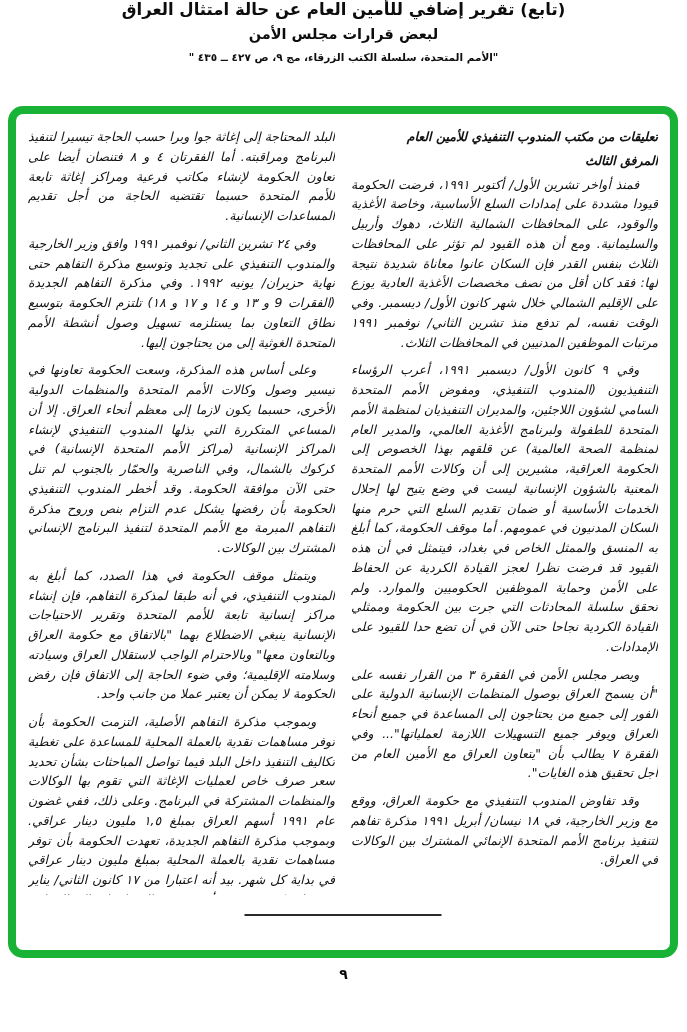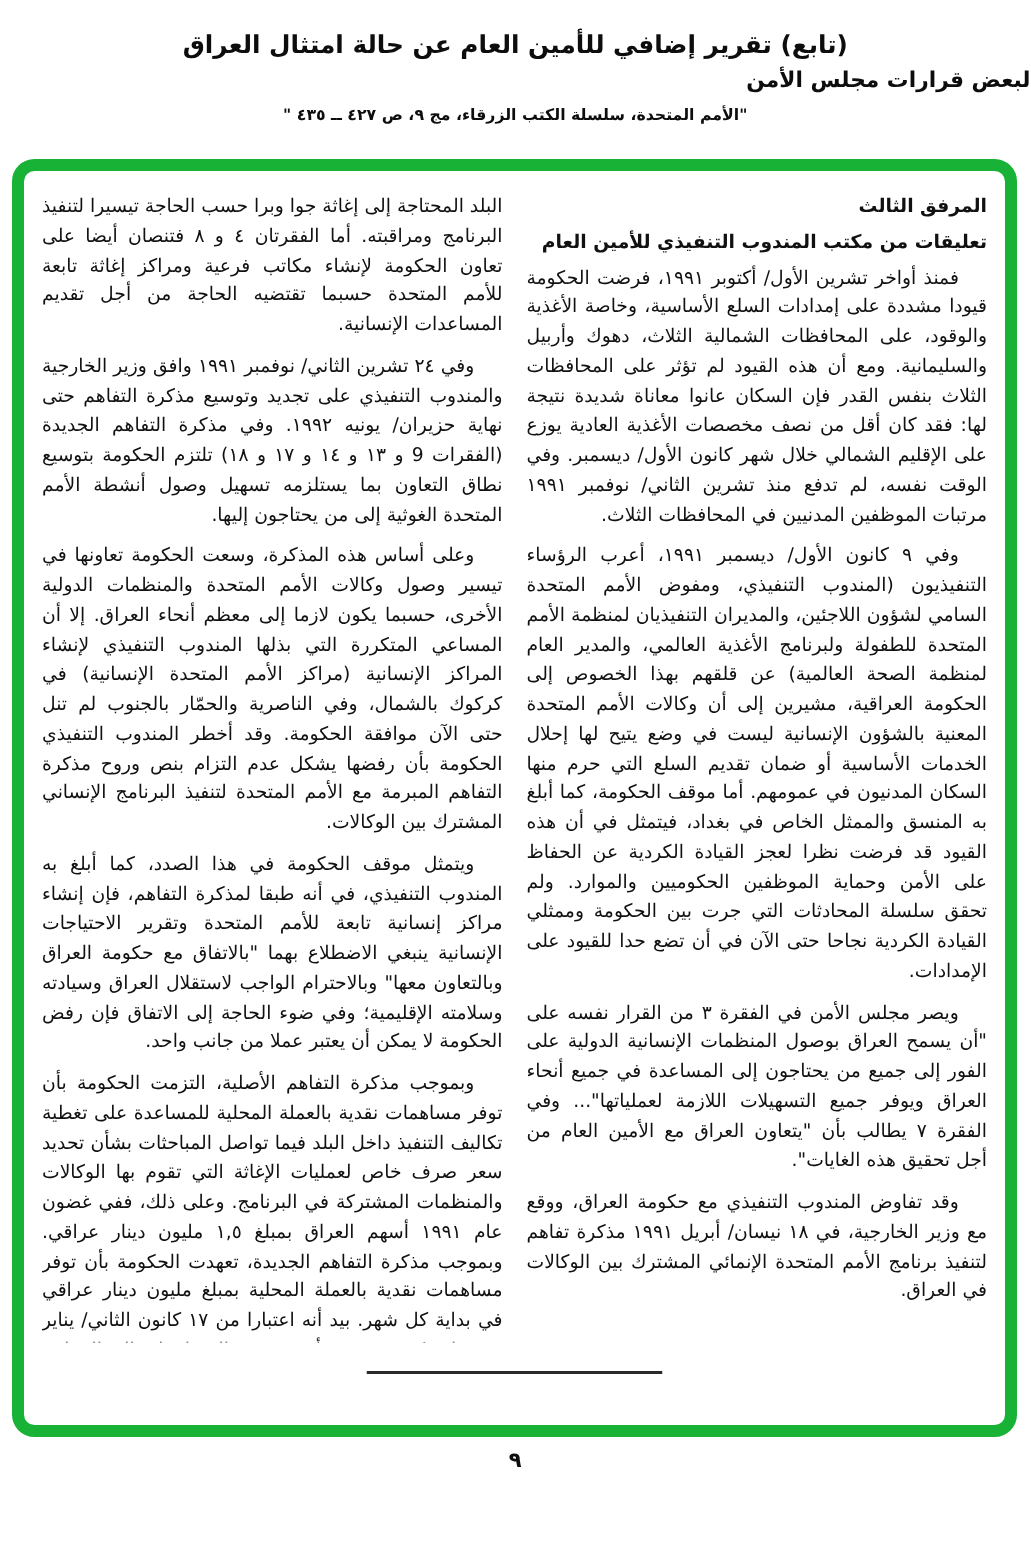--- a/index.html
+++ b/index.html
@@ -12,33 +12,31 @@
     position: relative;
     width: 687px;
     height: 1032px;
     background: #ffffff;
     overflow: hidden;
   }
   
   .doc-header {
     direction: rtl;
     text-align: center;
-    padding-top: 20px;
     color: #0d0d0d;
   }
   .doc-header .h1 {
     font-size: 16.5px;
     font-weight: bold;
     letter-spacing: 0.2px;
   }
   .doc-header .h2 {
     font-size: 14.5px;
     font-weight: bold;
     margin-top: 7px;
-    text-align: right;
   }
   .doc-header .h3 {
     font-size: 10.5px;
     font-weight: bold;
     margin-top: 9px;
   }
   
   .green-box {
     position: absolute;
     left: 8px;
@@ -60,20 +58,21 @@
     height: 768px;
     overflow: hidden;
   }
   .col {
     flex: 1 1 0;
     text-align: justify;
     font-size: 12.5px;
     line-height: 1.58;
     color: #111111;
     overflow: hidden;
+    font-style: italic;
   }
   .col p { margin: 0 0 8px 0; }
   .col p.heading {
     font-weight: bold;
     margin-bottom: 4px;
   }
   .col p.indent { text-indent: 1.5em; }
   
   .end-rule {
     position: absolute;
@@ -105,22 +104,22 @@
 
   <header class="doc-header" dir="rtl">
     <div class="h1">(تابع) تقرير إضافي للأمين العام عن حالة امتثال العراق</div>
     <div class="h2">لبعض قرارات مجلس الأمن</div>
     <div class="h3">"الأمم المتحدة، سلسلة الكتب الزرقاء، مج ٩، ص ٤٢٧ ــ ٤٣٥ "</div>
   </header>
 
   <div class="green-box" style="border-color: rgb(24, 178, 54);">
     <div class="cols">
       <section class="col">
+          <p class="heading">تعليقات من مكتب المندوب التنفيذي للأمين العام</p>
           <p class="heading">المرفق الثالث</p>
-          <p class="heading">تعليقات من مكتب المندوب التنفيذي للأمين العام</p>
           <p class="body indent">فمنذ أواخر تشرين الأول/ أكتوبر ١٩٩١، فرضت الحكومة قيودا مشددة على إمدادات السلع الأساسية، وخاصة الأغذية والوقود، على المحافظات الشمالية الثلاث، دهوك وأربيل والسليمانية. ومع أن هذه القيود لم تؤثر على المحافظات الثلاث بنفس القدر فإن السكان عانوا معاناة شديدة نتيجة لها: فقد كان أقل من نصف مخصصات الأغذية العادية يوزع على الإقليم الشمالي خلال شهر كانون الأول/ ديسمبر. وفي الوقت نفسه، لم تدفع منذ تشرين الثاني/ نوفمبر ١٩٩١ مرتبات الموظفين المدنيين في المحافظات الثلاث.</p>
           <p class="body indent">وفي ٩ كانون الأول/ ديسمبر ١٩٩١، أعرب الرؤساء التنفيذيون (المندوب التنفيذي، ومفوض الأمم المتحدة السامي لشؤون اللاجئين، والمديران التنفيذيان لمنظمة الأمم المتحدة للطفولة ولبرنامج الأغذية العالمي، والمدير العام لمنظمة الصحة العالمية) عن قلقهم بهذا الخصوص إلى الحكومة العراقية، مشيرين إلى أن وكالات الأمم المتحدة المعنية بالشؤون الإنسانية ليست في وضع يتيح لها إحلال الخدمات الأساسية أو ضمان تقديم السلع التي حرم منها السكان المدنيون في عمومهم. أما موقف الحكومة، كما أبلغ به المنسق والممثل الخاص في بغداد، فيتمثل في أن هذه القيود قد فرضت نظرا لعجز القيادة الكردية عن الحفاظ على الأمن وحماية الموظفين الحكوميين والموارد. ولم تحقق سلسلة المحادثات التي جرت بين الحكومة وممثلي القيادة الكردية نجاحا حتى الآن في أن تضع حدا للقيود على الإمدادات.</p>
           <p class="body indent">ويصر مجلس الأمن في الفقرة ٣ من القرار نفسه على "أن يسمح العراق بوصول المنظمات الإنسانية الدولية على الفور إلى جميع من يحتاجون إلى المساعدة في جميع أنحاء العراق ويوفر جميع التسهيلات اللازمة لعملياتها"... وفي الفقرة ٧ يطالب بأن "يتعاون العراق مع الأمين العام من أجل تحقيق هذه الغايات".</p>
           <p class="body indent">وقد تفاوض المندوب التنفيذي مع حكومة العراق، ووقع مع وزير الخارجية، في ١٨ نيسان/ أبريل ١٩٩١ مذكرة تفاهم لتنفيذ برنامج الأمم المتحدة الإنمائي المشترك بين الوكالات في العراق.</p>
         </section>
       <section class="col">
           <p class="body">البلد المحتاجة إلى إغاثة جوا وبرا حسب الحاجة تيسيرا لتنفيذ البرنامج ومراقبته. أما الفقرتان ٤ و ٨ فتنصان أيضا على تعاون الحكومة لإنشاء مكاتب فرعية ومراكز إغاثة تابعة للأمم المتحدة حسبما تقتضيه الحاجة من أجل تقديم المساعدات الإنسانية.</p>
           <p class="body indent">وفي ٢٤ تشرين الثاني/ نوفمبر ١٩٩١ وافق وزير الخارجية والمندوب التنفيذي على تجديد وتوسيع مذكرة التفاهم حتى نهاية حزيران/ يونيه ١٩٩٢. وفي مذكرة التفاهم الجديدة (الفقرات 9 و ١٣ و ١٤ و ١٧ و ١٨) تلتزم الحكومة بتوسيع نطاق التعاون بما يستلزمه تسهيل وصول أنشطة الأمم المتحدة الغوثية إلى من يحتاجون إليها.</p>
           <p class="body indent">وعلى أساس هذه المذكرة، وسعت الحكومة تعاونها في تيسير وصول وكالات الأمم المتحدة والمنظمات الدولية الأخرى، حسبما يكون لازما إلى معظم أنحاء العراق. إلا أن المساعي المتكررة التي بذلها المندوب التنفيذي لإنشاء المراكز الإنسانية (مراكز الأمم المتحدة الإنسانية) في كركوك بالشمال، وفي الناصرية والحمّار بالجنوب لم تنل حتى الآن موافقة الحكومة. وقد أخطر المندوب التنفيذي الحكومة بأن رفضها يشكل عدم التزام بنص وروح مذكرة التفاهم المبرمة مع الأمم المتحدة لتنفيذ البرنامج الإنساني المشترك بين الوكالات.</p>
           <p class="body indent">ويتمثل موقف الحكومة في هذا الصدد، كما أبلغ به المندوب التنفيذي، في أنه طبقا لمذكرة التفاهم، فإن إنشاء مراكز إنسانية تابعة للأمم المتحدة وتقرير الاحتياجات الإنسانية ينبغي الاضطلاع بهما "بالاتفاق مع حكومة العراق وبالتعاون معها" وبالاحترام الواجب لاستقلال العراق وسيادته وسلامته الإقليمية؛ وفي ضوء الحاجة إلى الاتفاق فإن رفض الحكومة لا يمكن أن يعتبر عملا من جانب واحد.</p>

